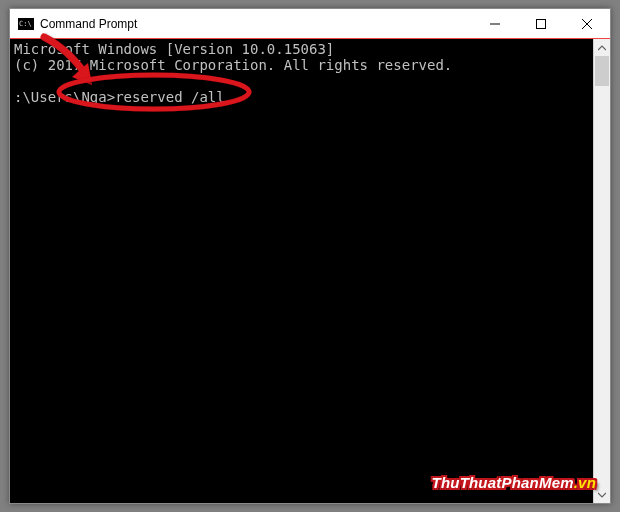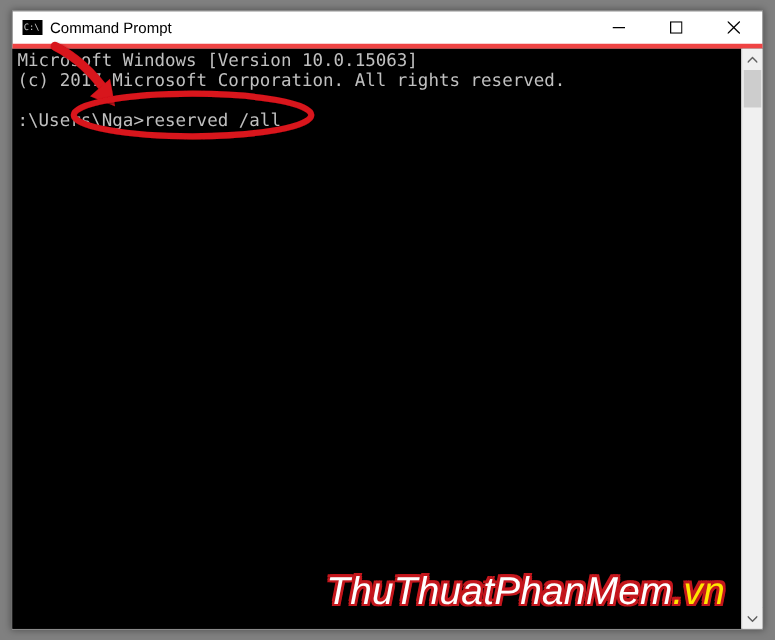--- a/index.html
+++ b/index.html
@@ -5,21 +5,21 @@
   * { box-sizing: border-box; margin: 0; padding: 0; }
   html, body { width: 620px; height: 512px; overflow: hidden; background: #555; font-family: "Segoe UI", Tahoma, sans-serif; }
   .frame { width: 620px; height: 512px; background: #808080; position: relative; }
   .window {
     position: absolute; left: 9px; top: 8px; width: 602px; height: 496px;
     background: #000; border: 1px solid #8a8a8a;
     box-shadow: 0 0 6px rgba(0,0,0,.4);
   }
   .titlebar {
     height: 30px; background: #fff; display: flex; align-items: center;
-    border-bottom: 4px solid #ef4444; user-select: none;
+    border-bottom: 1px solid #ef4444; user-select: none;
   }
   .titlebar-icon {
     width: 16px; height: 12px; margin-left: 8px; margin-right: 6px;
     background: #000; position: relative; flex: 0 0 auto;
   }
   .titlebar-icon::after {
     content: "C:\\"; color: #ccc; font-size: 7px; font-family: Consolas, monospace;
     position: absolute; left: 1px; top: 0px; line-height: 12px;
   }
   .titlebar-title { font-size: 12px; color: #000; flex: 1 1 auto; }
@@ -51,23 +51,23 @@
   .sb-btn.top { top: 0; }
   .sb-btn.bot { bottom: 0; }
   .sb-btn svg { stroke: #606060; stroke-width: 1.2; fill: none; }
   .sb-track { position: absolute; top: 17px; bottom: 17px; left: 0; right: 0; background: #f0f0f0; }
   .sb-thumb { position: absolute; left: 1px; right: 1px; top: 0; height: 30px; background: #cdcdcd; }
 
   .annot { position: absolute; pointer-events: none; }
   .arrow { left: 26px; top: 22px; width: 70px; height: 60px; }
   .ellipse { left: 44px; top: 62px; width: 200px; height: 42px; }
   .watermark {
-    position: absolute; right: 30px; bottom: 12px;
-    font-family: Arial, sans-serif; font-weight: 400; font-style: italic;
-    font-size: 31px; letter-spacing: 0.2px;
+    position: absolute; right: 14px; bottom: 12px;
+    font-family: Arial, sans-serif; font-weight: 700; font-style: italic;
+    font-size: 15px; letter-spacing: 0.2px;
     color: #fff;
     text-shadow:
       -2px -2px 0 #c4161c, 2px -2px 0 #c4161c, -2px 2px 0 #c4161c, 2px 2px 0 #c4161c,
       -2px 0 0 #c4161c, 2px 0 0 #c4161c, 0 -2px 0 #c4161c, 0 2px 0 #c4161c,
       3px 3px 3px rgba(0,0,0,.6);
   }
   .watermark .sfx { color: #ffe500; }
 </style>
 </head>
 <body>

